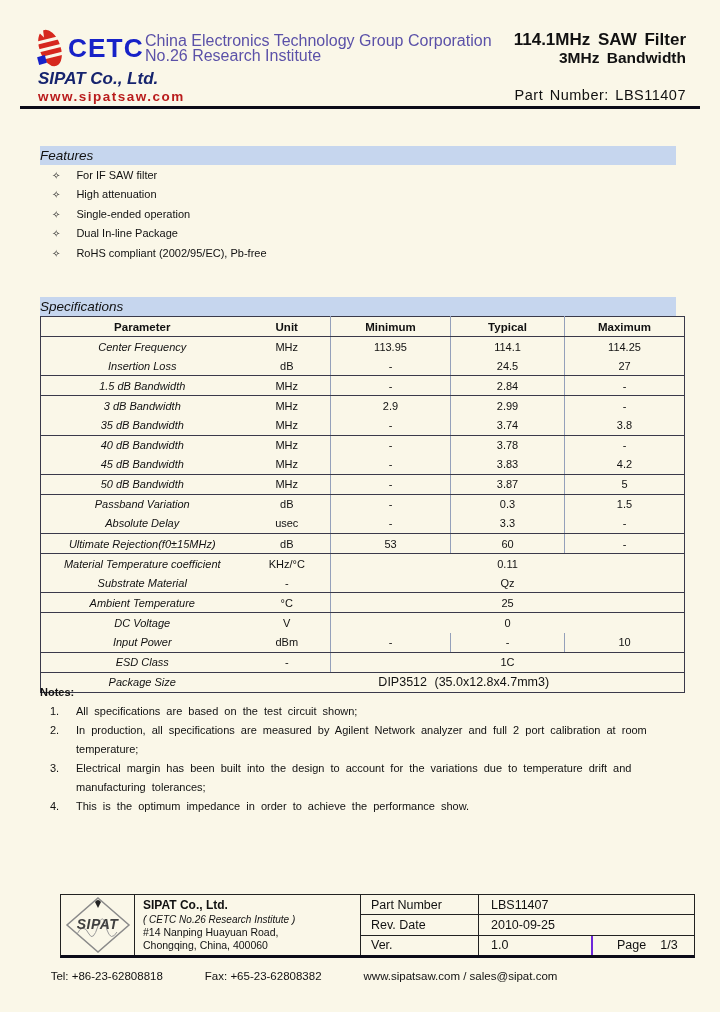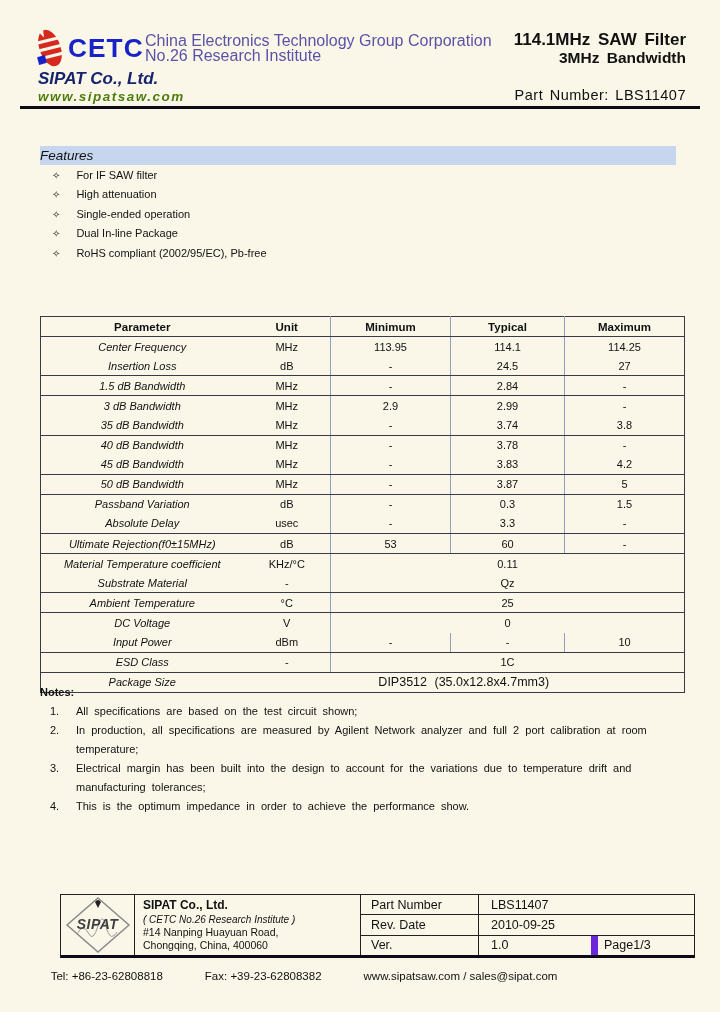--- a/index.html
+++ b/index.html
@@ -4,21 +4,21 @@
 <style>
   html,body{margin:0;padding:0;}
   .page{position:relative;width:720px;height:1012px;background:#faf7e8;
         font-family:"Liberation Sans",sans-serif;color:#111;overflow:hidden;}
 
   
   .cetc-logo{position:absolute;left:36px;top:26px;display:flex;align-items:center;}
   .cetc-word{font-size:25px;font-weight:bold;color:#1722c8;letter-spacing:1px;margin-left:4px;transform:scaleX(1.05);transform-origin:left;}
   .corp{position:absolute;left:145px;top:33px;font-size:16px;color:#5b51a8;line-height:15px;}
   .sipat-name{position:absolute;left:38px;top:69px;font-size:17px;font-weight:bold;font-style:italic;color:#16246e;}
-  .site{position:absolute;left:38px;top:89px;font-size:13.5px;font-style:italic;color:#4d7c0f;letter-spacing:1.5px;font-weight:bold;}
+  .site{position:absolute;left:38px;top:89px;font-size:13.5px;color:#b91c1c;letter-spacing:1.5px;font-weight:bold;}
   .title1{position:absolute;right:34px;top:30px;font-size:17px;font-weight:600;word-spacing:3px;}
   .title2{position:absolute;right:34px;top:49px;font-size:15.5px;font-weight:600;word-spacing:3px;}
   .pn{position:absolute;right:34px;top:87px;font-size:14.5px;word-spacing:2px;letter-spacing:.5px;}
   .rule{position:absolute;left:20px;top:106px;width:680px;height:3px;background:#0b0b18;}
 
   
   .band{position:absolute;left:40px;width:636px;height:19px;background:#c6d6ee;
         font-size:13.5px;font-style:italic;line-height:19px;}
   #features-band{top:146px;}
   #specs-band{top:297px;}
@@ -53,21 +53,21 @@
               font-size:14px;font-weight:bold;font-style:italic;color:#404040;letter-spacing:.5px;}
   .faddr{width:226px;border-right:1px solid #222;box-sizing:border-box;padding:3px 0 0 8px;}
   .faddr .l1{font-size:12px;font-weight:bold;line-height:15px;}
   .faddr .l2{font-size:10px;font-style:italic;line-height:13px;}
   .faddr .l3,.faddr .l4{font-size:10.5px;line-height:13px;}
   .finfo{flex:1;display:flex;flex-direction:column;}
   .frow{flex:1;display:flex;border-bottom:1px solid #222;}
   .frow:last-child{border-bottom:none;}
   .flabel{width:118px;border-right:1px solid #222;padding-left:10px;font-size:12.5px;display:flex;align-items:center;box-sizing:border-box;}
   .fval{flex:1;padding-left:12px;font-size:12.5px;display:flex;align-items:center;}
-  .fpage{width:103px;border-left:7px solid #6d28d9;padding-left:6px;font-size:12.5px;display:flex;align-items:center;box-sizing:border-box;}
+  .fpage{width:103px;border-left:2px solid #6d28d9;padding-left:24px;font-size:12.5px;display:flex;align-items:center;gap:14px;box-sizing:border-box;}
   .contact{position:absolute;left:0;top:970px;width:608px;display:flex;justify-content:center;gap:42px;font-size:11.5px;}
 </style>
 </head>
 <body>
 
 <div class="page">
 
   <div class="cetc-logo">
     <svg width="28" height="44" viewBox="0 0 28 44">
       <g transform="rotate(-20 14 22)">
@@ -114,20 +114,23 @@
     <div class="feat-item">
       <span class="mark">✧</span>
       <span>Dual In-line Package</span>
       </div>
     <div class="feat-item">
       <span class="mark">✧</span>
       <span>RoHS compliant (2002/95/EC), Pb-free</span>
       </div>
   </div>
 
+  <div class="band" id="specs-band">
+    <span>Specifications</span>
+  </div>
 
   <table class="spec-table">
     <colgroup>
         <col style="width:203px">
         <col style="width:87px">
         <col style="width:120px">
         <col style="width:114px">
         <col style="width:120px">
       </colgroup>
     <tbody>
@@ -304,17 +307,17 @@
         <div class="fpage">
           <span>Page</span>
           <span>1/3</span>
         </div>
       </div>
     </div>
   </div>
 
   <div class="contact">
     <span>Tel:  +86-23-62808818</span>
-    <span>Fax:  +39-23-62808382</span>
+    <span>Fax:  +65-23-62808382</span>
     <span>www.sipatsaw.com  /  sales@sipat.com</span>
   </div>
 
 </div>
 
 </body></html>

